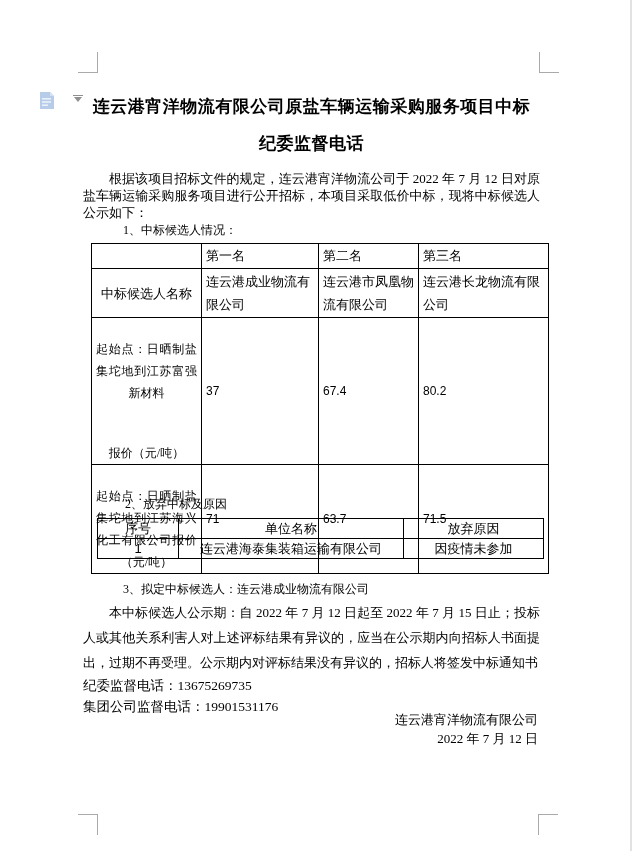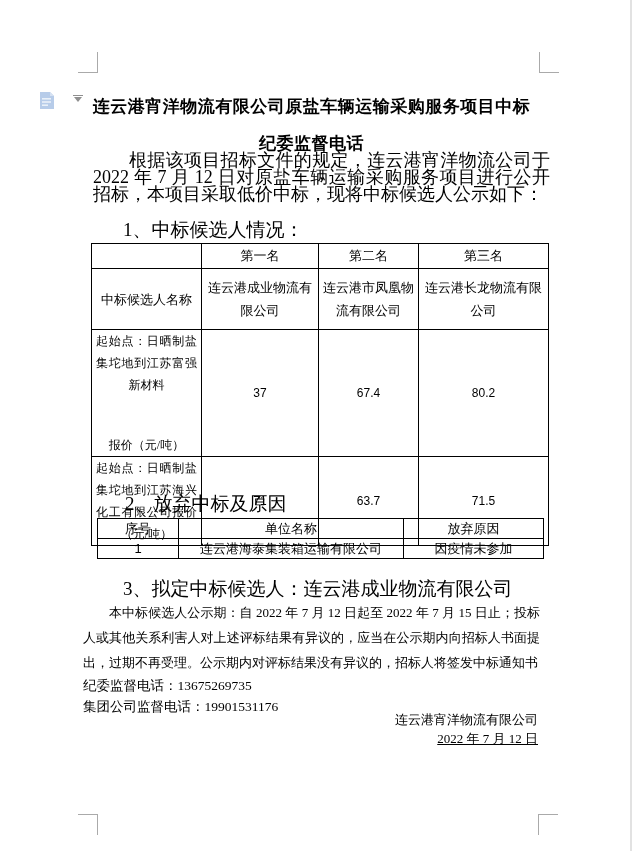--- a/index.html
+++ b/index.html
@@ -20,41 +20,41 @@
   .paste-widget svg{position:absolute;left:0;top:0;}
   .dd-arrow{position:absolute;left:36px;top:6px;width:0;height:0;
     border-left:4px solid transparent;border-right:4px solid transparent;border-top:5px solid #8f8f8f;}
   .dd-bar{position:absolute;left:35px;top:4px;width:10px;height:1px;background:#8f8f8f;}
   
   .doc-title{
     position:absolute;left:83px;top:88px;width:457px;text-align:center;
     font-size:17px;font-weight:700;line-height:37px;letter-spacing:0.5px;
   }
   .para{position:absolute;left:83px;width:457px;text-align:justify;text-indent:2em;}
-  .para1{top:152px;font-size:18px;line-height:17px;margin-left:10px;}
+  .para1{top:170px;font-size:13px;line-height:17px;}
   .para2{top:600px;font-size:13px;line-height:25px;}
-  .heading{position:absolute;font-size:19px;line-height:16px;}
+  .heading{position:absolute;font-size:12px;line-height:16px;}
   .h1{left:123px;top:222px;}
   .h2{left:125px;top:496px;}
   .h3{left:123px;top:581px;}
   .phone{position:absolute;left:83px;font-size:13.5px;line-height:16px;}
   .phone1{top:678px;text-align:center;}
   .phone2{top:699px;}
   .sig{position:absolute;left:83px;width:455px;text-align:right;font-size:13px;line-height:16px;}
   .sig-company{top:712px;}
-  .sig-date{top:731px;text-decoration:underline;}
+  .sig-date{top:731px;}
   
   table{border-collapse:collapse;table-layout:fixed;position:absolute;}
   td{border:1px solid #000;vertical-align:middle;padding:0 4px;overflow:hidden;}
   .t1{left:91px;top:243px;width:457px;}
-  .t1 td{font-size:12px;line-height:22px;text-align:center;}
+  .t1 td{font-size:12px;line-height:22px;}
   .t1 .rank-row td{font-size:13px;line-height:24px;}
   .t1 .name-row td{font-size:13px;line-height:23px;}
   .t1 .label-cell{text-align:center;}
-  .route{text-align:justify;text-align-last:center;}
+  .route{text-align:justify;text-align-last:center;margin-top:20px;}
   .unit{text-align:center;margin-top:38px;}
   .num{font-family:"Liberation Sans", sans-serif;font-size:13.5px;}
   .t2{left:97px;top:518px;width:446px;}
   .t2 td{font-size:13px;line-height:19px;text-align:center;}
 </style>
 </head>
 <body>
 
 <div class="page">
 
@@ -93,21 +93,21 @@
         <col style="width:100px">
         <col style="width:130px">
       </colgroup>
     <tbody>
         <tr class="rank-row" style="height:25px">
       <td></td>
       <td>第一名</td>
       <td>第二名</td>
       <td>第三名</td>
     </tr>
-    <tr class="name-row" style="height:61px">
+    <tr class="name-row" style="height:49px">
       <td class="label-cell">中标候选人名称</td>
       <td>连云港成业物流有限公司</td>
       <td>连云港市凤凰物流有限公司</td>
       <td>连云港长龙物流有限公司</td>
     </tr>
     <tr style="height:90px">
       <td class="label-cell">
         <div class="route">起始点：日晒制盐集坨地到江苏富强新材料</div>
         <div class="unit">报价（元/吨）</div>
       </td>

